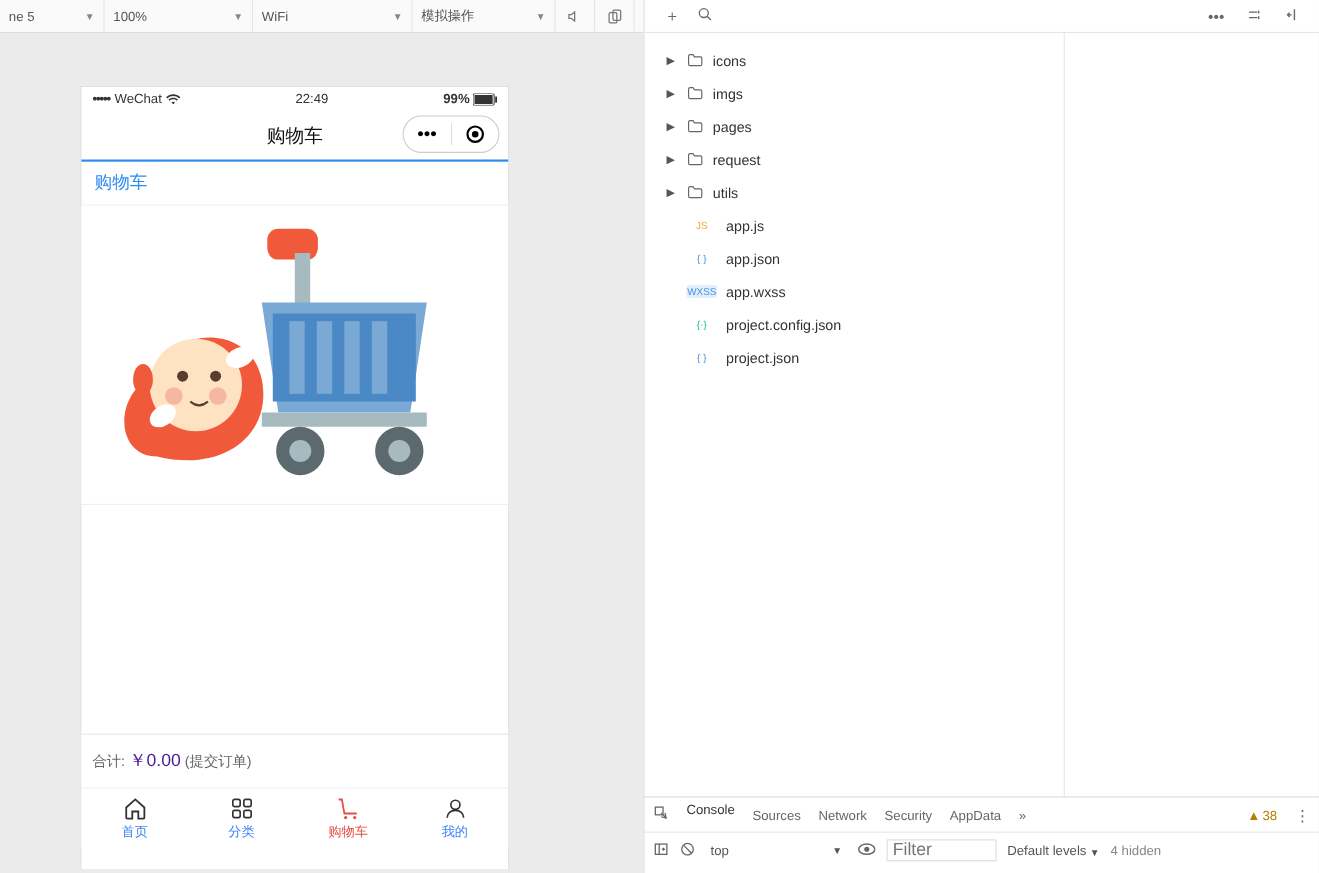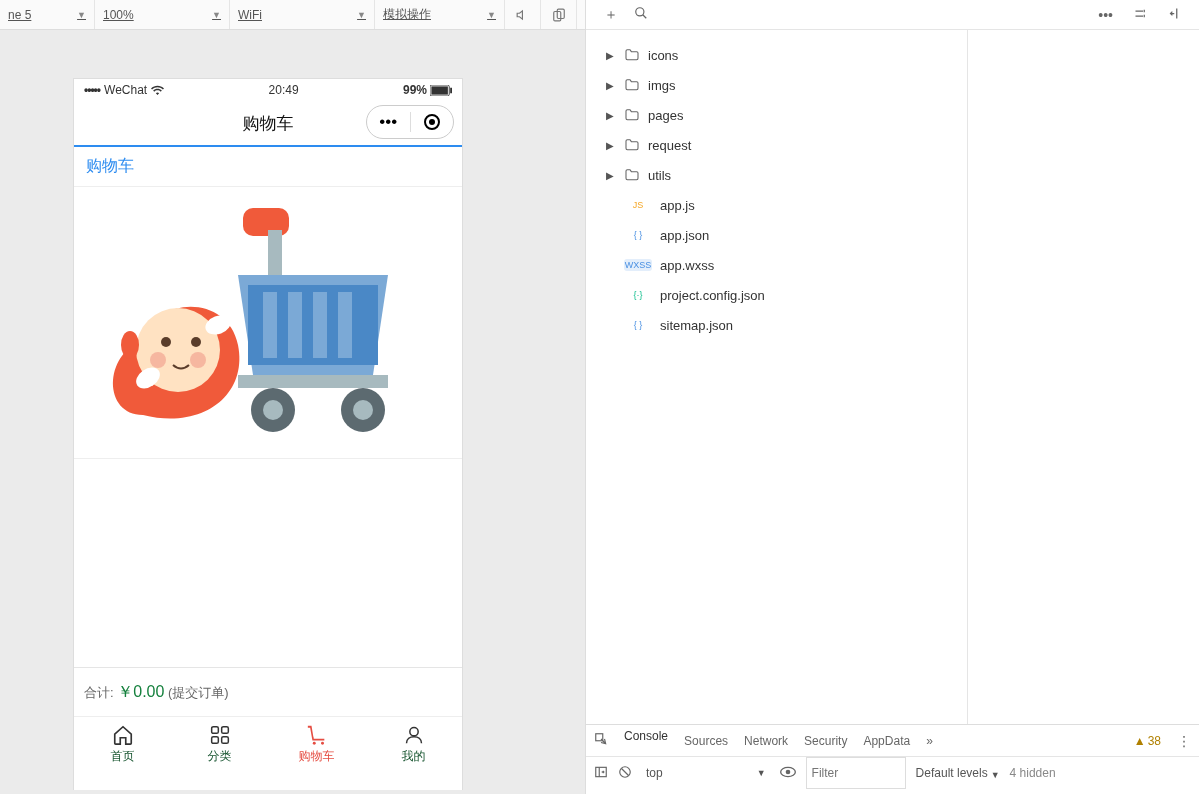--- a/index.html
+++ b/index.html
@@ -1,20 +1,20 @@
 <!DOCTYPE html>
 <html><head>
 <meta charset="utf-8">
 <style>
 * { margin: 0; padding: 0; box-sizing: border-box; font-family: -apple-system, "Segoe UI", Arial, sans-serif; }
 body { background: #f0f0f0; width: 1199px; height: 794px; overflow: hidden; position: relative; }
 
 
 .top-toolbar { height: 30px; background: #fafafa; display: flex; align-items: center; border-bottom: 1px solid #ddd; font-size: 12px; color: #555; }
-.tb-dd { display: flex; align-items: center; justify-content: space-between; height: 100%; padding: 6px 8px; border-right: 1px solid #e5e5e5; cursor: pointer; text-decoration: underline; }
+.tb-dd { display: flex; align-items: center; justify-content: space-between; height: 100%; padding: 6px 8px; border-right: 1px solid #e5e5e5; cursor: pointer; }
 .tb-dd.w1 { width: 95px; }
 .tb-dd.w2 { width: 135px; }
 .tb-dd.w3 { width: 145px; }
 .tb-dd.w4 { width: 130px; }
 .tb-icon-btn { width: 36px; height: 100%; display: flex; align-items: center; justify-content: center; border-right: 1px solid #e5e5e5; cursor: pointer; color: #777; }
 .chevron-down { font-size: 9px; color: #888; }
 
 
 .main-area { position: absolute; top: 30px; left: 0; width: 585px; height: 764px; background: #ebebeb; }
 .simulator { position: absolute; left: 73px; top: 48px; width: 390px; height: 712px; background: #fff; border: 1px solid #ddd; border-bottom: none; }
@@ -33,26 +33,26 @@
 
 .cart-header { height: 42px; border-top: 2px solid #2d8cf0; border-bottom: 1px solid #eee; display: flex; align-items: center; padding: 0 12px; color: #2d8cf0; font-size: 16px; }
 
 .cart-img-wrap { width: 100%; height: 272px; background: #fff; border-bottom: 1px solid #eee; display: flex; align-items: center; justify-content: center; overflow: hidden; }
 .cart-svg { width: 360px; height: 245px; }
 
 .sim-spacer { height: 208px; }
 
 .summary-bar { height: 49px; border-top: 1px solid #e5e5e5; display: flex; align-items: center; background: #fff; }
 .summary-left { flex: 1; padding: 0 10px; font-size: 13px; color: #666; line-height: 1.6; }
-.price { color: #15803d; font-size: 16px; font-weight: 500; }
+.price { color: #4c1d95; font-size: 16px; font-weight: 500; }
 .count-num { color: #2d8cf0; }
 .submit-btn { width: 130px; height: 100%; background: #2d8cf0; color: #fff; display: flex; align-items: center; justify-content: center; font-size: 16px; cursor: pointer; }
 
 .tabbar { height: 55px; background: #fff; border-top: 1px solid #eee; display: flex; }
-.tab-item { flex: 1; display: flex; flex-direction: column; align-items: center; justify-content: center; font-size: 12px; color: #14532d; cursor: pointer; gap: 2px; }
+.tab-item { flex: 1; display: flex; flex-direction: column; align-items: center; justify-content: center; font-size: 12px; color: #3b82f6; cursor: pointer; gap: 2px; }
 .tab-item.active { color: #e54d42; }
 .tab-icon { height: 22px; display: flex; align-items: center; }
 
 
 .dev-panel { position: absolute; left: 585px; top: 0; right: 0; height: 724px; background: #fff; border-left: 1px solid #ddd; }
 .dev-toolbar { height: 30px; display: flex; align-items: center; border-bottom: 1px solid #e5e5e5; }
 .dev-toolbar .left { display: flex; align-items: center; gap: 16px; padding-left: 18px; flex: 1; }
 .dev-toolbar .right { display: flex; align-items: center; gap: 20px; padding-right: 16px; }
 .dev-tb-btn { color: #666; font-size: 14px; cursor: pointer; }
 .dev-right-col { position: absolute; right: 0; top: 30px; width: 232px; height: 694px; border-left: 1px solid #e5e5e5; }
@@ -69,21 +69,21 @@
 .badge-config { color: #0dbd8b; }
 
 
 .console { position: absolute; left: 585px; right: 0; top: 724px; height: 70px; background: #fff; border-top: 1px solid #ddd; border-left: 1px solid #ddd; }
 .console-tabs { height: 32px; display: flex; align-items: center; padding: 0 8px; border-bottom: 1px solid #e5e5e5; font-size: 12px; color: #666; gap: 16px; overflow: hidden; }
 .console-tabs .tab { cursor: pointer; white-space: nowrap; }
 .console-tabs .tab.active { color: #333; border-bottom: 2px solid #1a73e8; padding-bottom: 16px; margin-bottom: -8px; }
 .console-tabs .spacer { flex: 1; }
 .warn-badge { color: #b08000; display: flex; align-items: center; gap: 2px; }
 .console-bar { height: 32px; display: flex; align-items: center; padding: 0 8px; gap: 10px; font-size: 12px; color: #555; overflow: hidden; }
-.filter-input { width: 100px; height: 32px; border: 1px solid #ddd; padding: 0 5px; font-size: 12px; }
+.filter-input { width: 100px; height: 20px; border: 1px solid #ddd; padding: 0 5px; font-size: 16px; }
 .level-dd { display: flex; align-items: flex-end; gap: 3px; cursor: pointer; white-space: nowrap; }
 .ctx-dd { display: flex; align-items: center; gap: 14px; cursor: pointer; padding: 0 4px; }
 </style>
 </head>
 <body>
 
 <div class="top-toolbar">
   <div class="tb-dd w1">
       <span>ne 5</span>
       <span class="chevron-down">▼</span>
@@ -116,21 +116,21 @@
 <div class="main-area">
   <div class="simulator">
     <div class="status-bar">
       <div class="sb-left">
         <span class="dots">•••••</span>
         <span>WeChat</span>
         <svg width="13" height="10" viewBox="0 0 24 18">
             <path d="M12 18l-3-3c1.7-1.7 4.3-1.7 6 0l-3 3zm-6-6l-2-2c4.4-4.4 11.6-4.4 16 0l-2 2c-3.3-3.3-8.7-3.3-12 0zm-4-4L0 6c6.6-6.6 17.4-6.6 24 0l-2 2C16.5 2.5 7.5 2.5 2 8z" fill="#333"></path>
           </svg>
       </div>
-      <span>20:49</span>
+      <span>22:49</span>
       <div class="sb-right">
         <span>99%</span>
         <svg width="22" height="11" viewBox="0 0 24 12">
             <rect x="0" y="0" width="21" height="12" rx="2" fill="none" stroke="#333" stroke-width="1"></rect>
             <rect x="1.5" y="1.5" width="18" height="9" fill="#333"></rect>
             <rect x="22" y="3" width="2" height="6" fill="#333"></rect>
           </svg>
       </div>
     </div>
 
@@ -303,21 +303,21 @@
         <span>app.wxss</span>
       </div>
       <div class="tree-item">
         <span class="no-arrow"></span>
         <span class="file-badge badge-config">{·}</span>
         <span>project.config.json</span>
       </div>
       <div class="tree-item">
         <span class="no-arrow"></span>
         <span class="file-badge badge-json">{ }</span>
-        <span>sitemap.json</span>
+        <span>project.json</span>
       </div>
     </div>
   <div class="dev-right-col"></div>
 </div>
 
 <div class="console">
   <div class="console-tabs">
     <span class="dev-tb-btn"><svg width="14" height="14" viewBox="0 0 24 24" fill="none" stroke="#666" stroke-width="2">
           <rect x="3" y="3" width="12" height="12"></rect>
           <path d="M12 12l8 8M18 12l2 8-8-2"></path>

